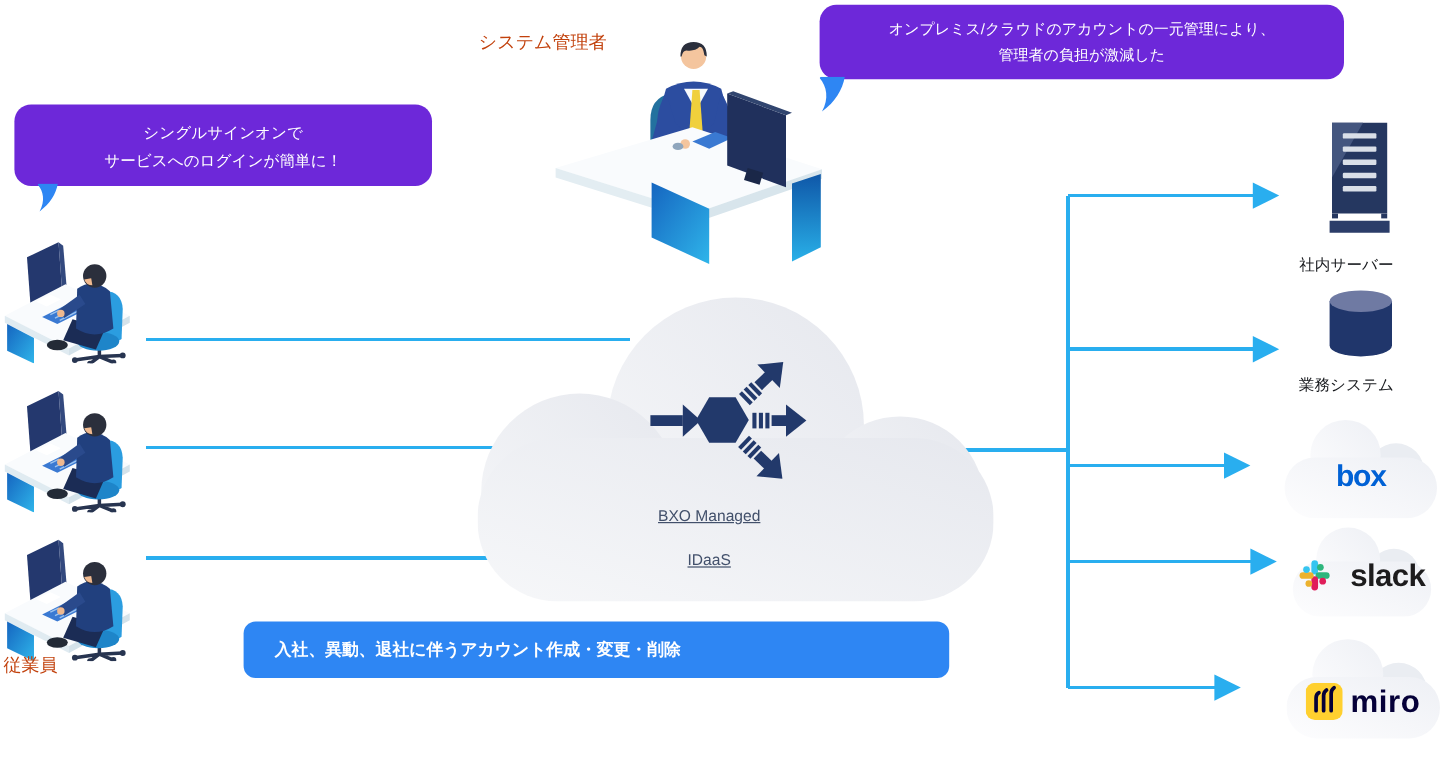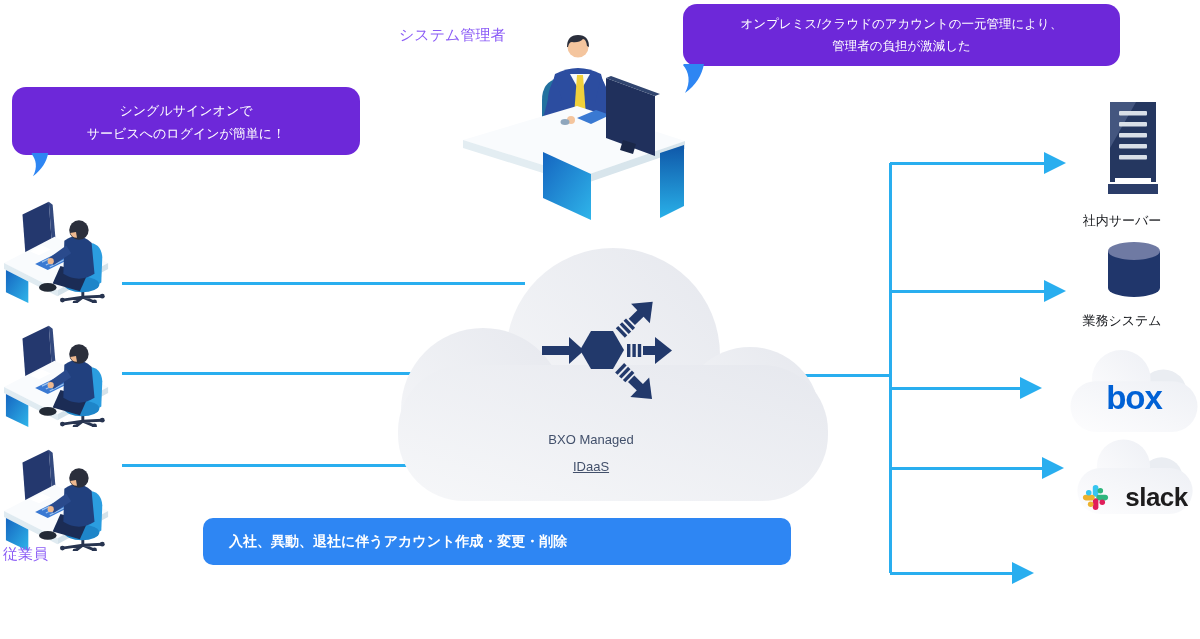--- a/index.html
+++ b/index.html
@@ -1,29 +1,29 @@
 <!DOCTYPE html>
 <html><head>
 <meta charset="utf-8">
 <style>
   html,body{margin:0;padding:0;background:#ffffff;}
   #stage{position:relative;width:1200px;height:639px;background:#ffffff;overflow:hidden;
          font-family:"Liberation Sans","DejaVu Sans",sans-serif;}
   .abs{position:absolute;}
-  .label{color:#8b5cf6;font-size:15px;font-weight:400;white-space:nowrap;}
+  .label{color:#c2410c;font-size:15px;font-weight:400;white-space:nowrap;}
   .bubble{background:#6d28d9;border-radius:14px;color:#ffffff;text-align:center;
           font-size:12.5px;line-height:22px;}
   .bubble .bline{white-space:nowrap;}
   .feature{background:#2e86f3;border-radius:10px;color:#ffffff;font-size:14px;
            display:flex;align-items:center;padding:0 26px;box-sizing:border-box;white-space:nowrap;}
   .cloudtext{width:200px;text-align:center;color:#42506b;font-size:13px;white-space:nowrap;}
   .svclabel{width:130px;text-align:center;color:#17191d;font-size:13px;white-space:nowrap;margin-top:12px;}
   .svccloud{display:flex;align-items:center;justify-content:center;}
   .svccontent{position:relative;display:flex;align-items:center;gap:6px;}
-  .boxtext{color:#0061d5;font-size:33px;font-weight:700;letter-spacing:-1px;line-height:1;}
+  .boxtext{color:#0061d5;font-size:25px;font-weight:700;letter-spacing:-1px;line-height:1;}
   .slacktext{color:#1d1c1d;font-size:26px;font-weight:700;letter-spacing:-0.5px;line-height:1;}
   .mirotext{color:#050038;font-size:26px;font-weight:600;letter-spacing:0.5px;line-height:1;}
 </style>
 </head>
 <body>
 
 <svg style="position:absolute;width:0;height:0;" aria-hidden="true">
   <defs>
     <linearGradient id="gradLeg" x1="0" y1="0" x2="1" y2="1">
       <stop offset="0" stop-color="#1565c0"></stop>
@@ -234,21 +234,21 @@
       <use href="#sym-emp"></use>
     </svg>
   <div class="abs label" style="left:3px;top:545px;z-index:3;">従業員</div>
 
   <svg class="abs" style="left:398px;top:245px;z-index:2;" width="430" height="258">
       <use href="#sym-cloud"></use>
     </svg>
   <svg class="abs" style="left:540px;top:291px;z-index:3;" width="136" height="118">
       <use href="#sym-dist"></use>
     </svg>
-  <div class="abs cloudtext" style="left:491px;top:432px;z-index:3;">BXO Managed</div>
+  <div class="abs cloudtext" style="left:491px;top:422px;z-index:3;text-decoration:underline;">BXO Managed</div>
   <div class="abs cloudtext" style="left:491px;top:459px;z-index:3;text-decoration:underline;">IDaaS</div>
 
   <div class="abs feature" style="left:203px;top:518px;width:588px;height:47px;z-index:2;font-weight:bold;">
     <span>入社、異動、退社に伴うアカウント作成・変更・削除</span>
   </div>
 
   <svg class="abs" style="left:1106px;top:102px;z-index:2;" width="54" height="94">
       <use href="#sym-server"></use>
     </svg>
   <div class="abs svclabel" style="left:1057px;top:200px;z-index:3;">社内サーバー</div>
@@ -264,22 +264,33 @@
       </svg>
     <div class="svccontent" style="top:8px;">
       <span class="boxtext">box</span>
     </div>
   </div>
 
   <div class="abs svccloud" style="left:1070px;top:436px;width:130px;height:78px;z-index:2;">
     <svg class="abs" style="left:0;top:0;" width="130" height="78">
         <use href="#sym-cloud-sm"></use>
       </svg>
-    <div class="svccontent" style="top:22px;gap:16px;">
+    <div class="svccontent" style="top:4px;gap:16px;">
       <svg width="27" height="27">
           <use href="#sym-slack"></use>
         </svg>
       <span class="slacktext">slack</span>
     </div>
   </div>
 
+  <div class="abs svccloud" style="left:1072px;top:526px;width:128px;height:92px;z-index:2;">
+    <svg class="abs" style="left:0;top:0;" width="128" height="92">
+        <use href="#sym-cloud-sm"></use>
+      </svg>
+    <div class="svccontent" style="top:12px;">
+      <svg width="31" height="31">
+          <use href="#sym-miro"></use>
+        </svg>
+      <span class="mirotext">miro</span>
+    </div>
+  </div>
 
 </div>
 
 </body></html>

